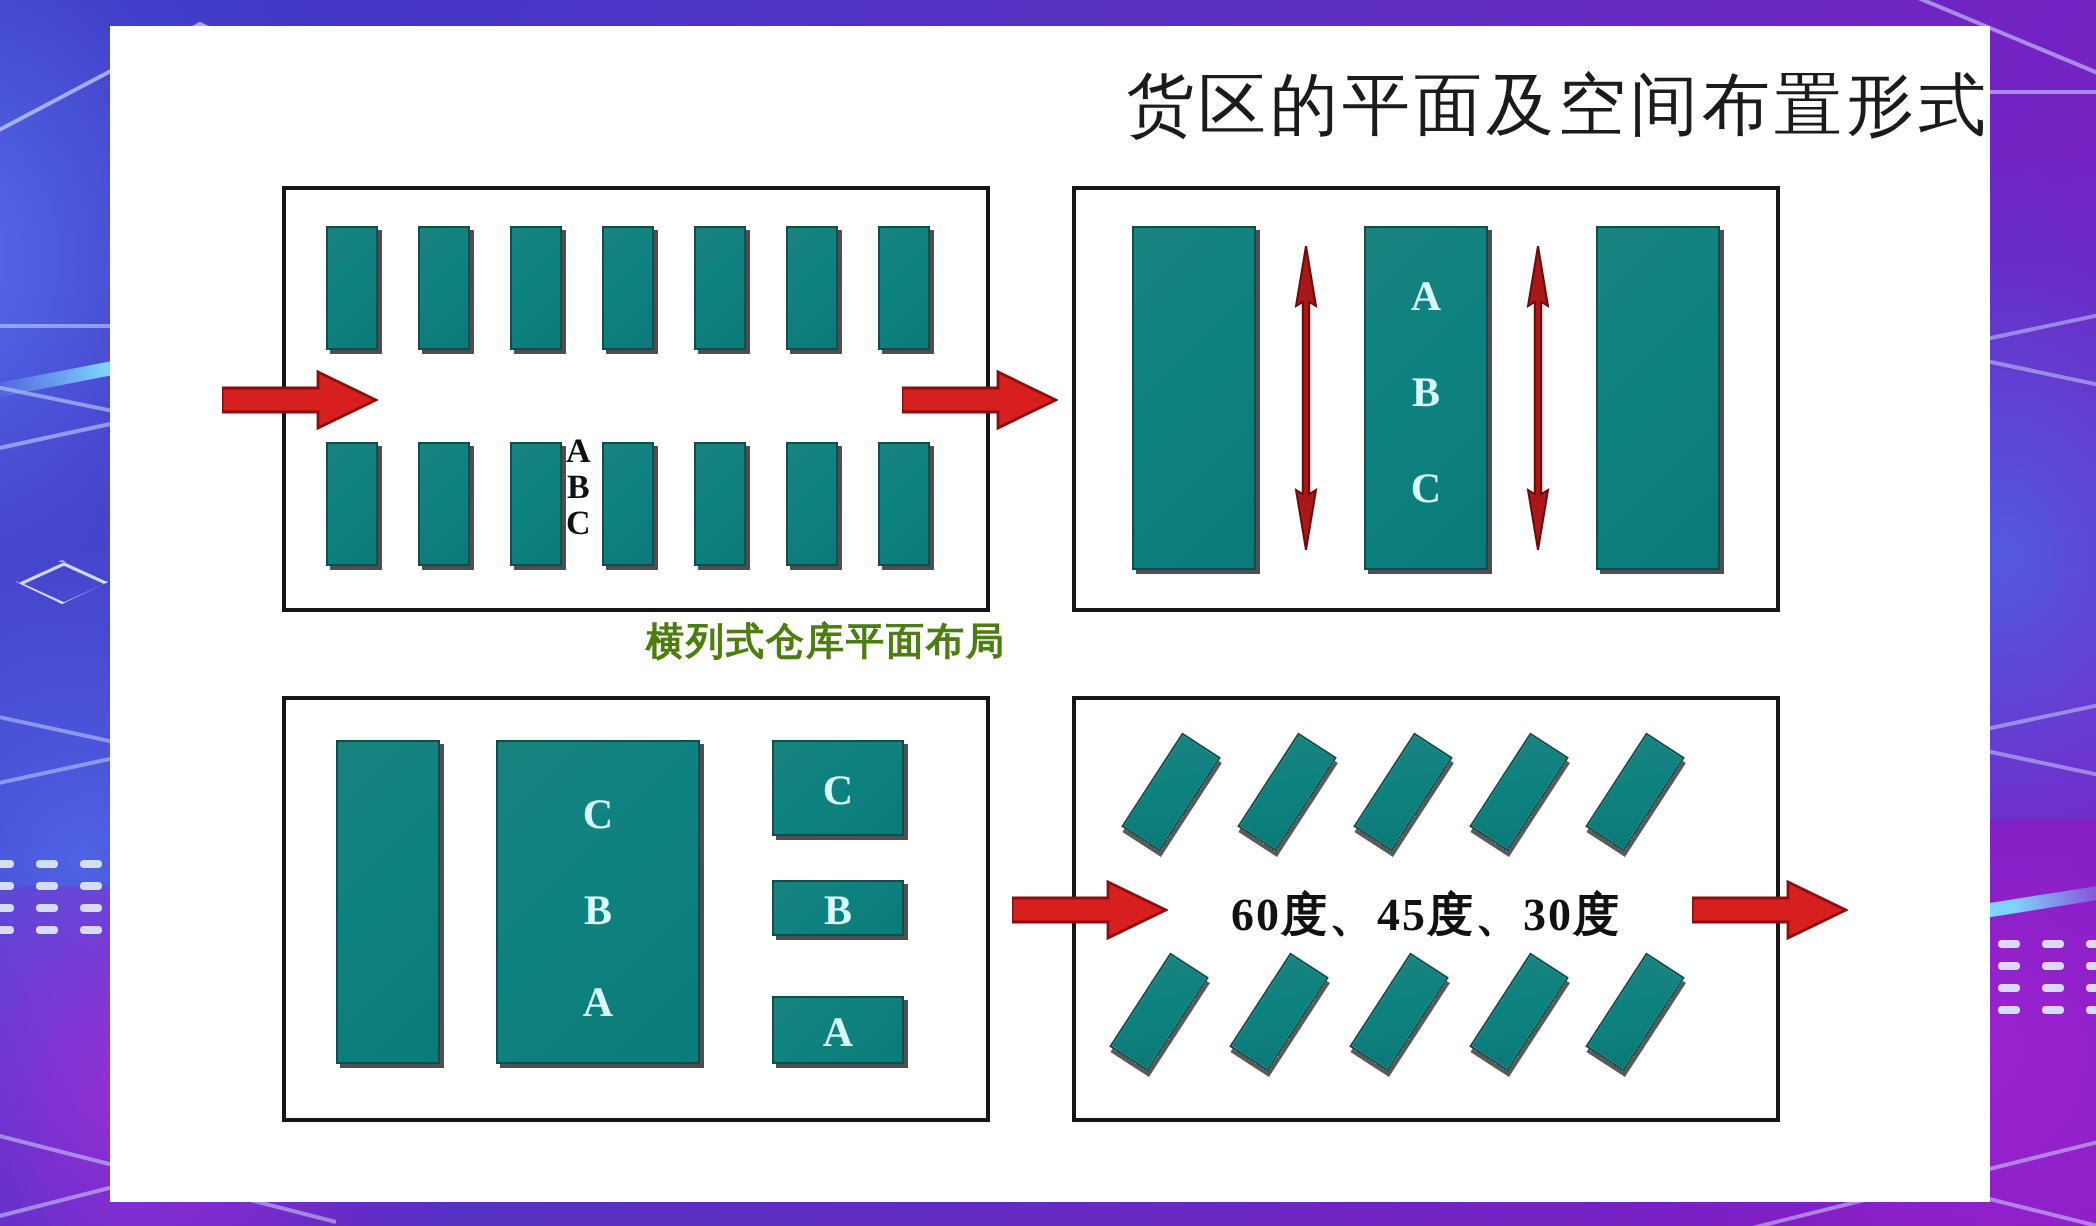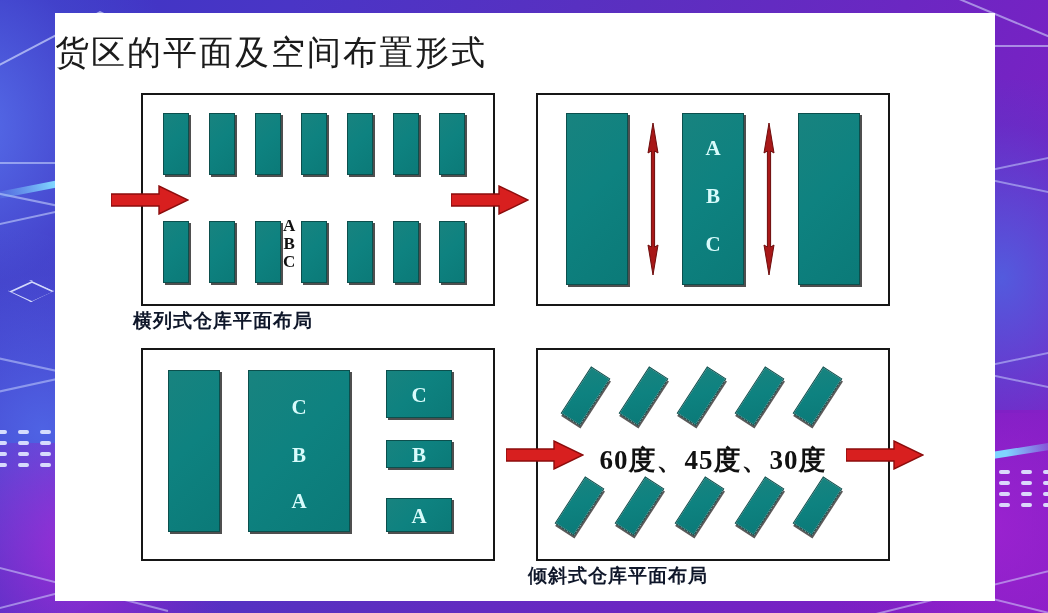--- a/index.html
+++ b/index.html
@@ -49,21 +49,21 @@
 
   
   #card {
     position: absolute;
     left: 55px; top: 13px;
     width: 940px; height: 588px;
     background: #ffffff;
   }
 
   #title {
-    text-align: left;
+    text-align: right;
     font-size: 34px;
     color: #1b1b1b;
     letter-spacing: 2px;
     padding-top: 17px;
     font-weight: 400;
     font-family: "Liberation Serif", "DejaVu Serif", serif;
   }
 
   .grid {
     position: absolute;
@@ -80,24 +80,24 @@
   .frame {
     position: absolute;
     left: 8px; top: 0;
     width: 354px; height: 213px;
     border: 2px solid #161616;
     background: #fff;
   }
   .caption {
     position: absolute;
     left: 0; top: 215px; width: 370px;
-    text-align: left;
+    text-align: right;
     font-size: 19px;
     font-weight: bold;
-    color: #0f172a;
+    color: #4d7c0f;
     letter-spacing: 1px;
     font-family: "Liberation Serif", "DejaVu Serif", serif;
   }
 
   
   .blk {
     position: absolute;
     background: linear-gradient(135deg, #18837f 0%, #0e8280 45%, #0b7a78 100%);
     border: 1.5px solid #0c4f4d;
     box-shadow: 2px 2px 0 rgba(20,20,20,.75);
@@ -125,21 +125,21 @@
   .arrow-r { position: absolute; }
   .arrow-r svg { display: block; }
 
   
   .arrow-v { position: absolute; }
   .arrow-v svg { display: block; }
 
   .angle-text {
     position: absolute;
     left: 0; right: 0; text-align: center;
-    font-size: 27px; font-weight: bold; color: #111;
+    font-size: 23px; font-weight: bold; color: #111;
     letter-spacing: 1px;
     font-family: "Liberation Serif", "DejaVu Serif", serif;
   }
 
   .tilt {
     position: absolute;
     width: 23px; height: 56px;
     background: linear-gradient(135deg, #18837f 0%, #0e8280 45%, #0b7a78 100%);
     border: 1.5px solid #0c4f4d;
     box-shadow: 2px 2px 0 rgba(20,20,20,.7);
@@ -364,18 +364,17 @@
           <svg width="78" height="30" viewBox="0 0 78 30">
             <path d="M0 9 L48 9 L48 1 L77 15 L48 29 L48 21 L0 21 Z" fill="#d81f1f" stroke="#8c0d0d" stroke-width="1.4"></path>
           </svg>
         </div>
         <div class="arrow-r" style="left:318px; top:92px;">
           <svg width="78" height="30" viewBox="0 0 78 30">
             <path d="M0 9 L48 9 L48 1 L77 15 L48 29 L48 21 L0 21 Z" fill="#d81f1f" stroke="#8c0d0d" stroke-width="1.4"></path>
           </svg>
         </div>
 
-        <div class="caption">倾斜式仓库平面布局</div>
       </div>
 
     </div>
   </div>
 </div>
 
 </body></html>

